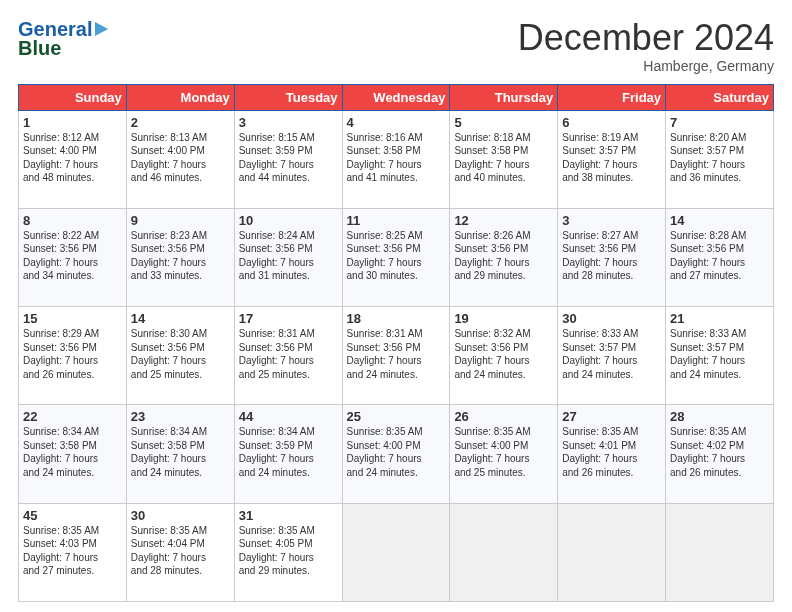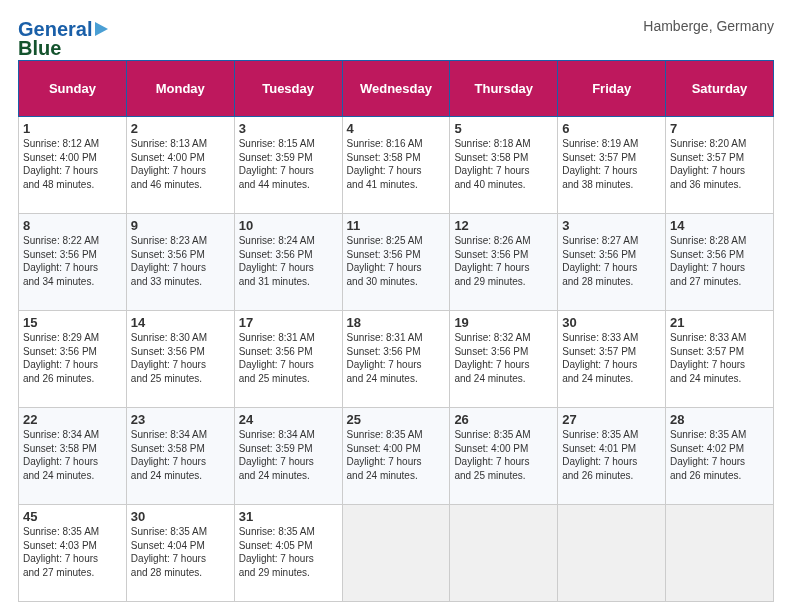--- a/index.html
+++ b/index.html
@@ -14,20 +14,21 @@
       width: 792px;
       height: 612px;
       padding: 18px 18px 10px 18px;
       display: flex;
       flex-direction: column;
     }
     .header {
       display: flex;
       justify-content: space-between;
       align-items: flex-start;
+      margin-bottom: 10px;
     }
     .logo {
       display: flex;
       flex-direction: column;
       align-items: flex-start;
     }
     .logo-brand {
       display: flex;
       align-items: center;
     }
@@ -46,27 +47,27 @@
       color: #555;
     }
     .calendar {
       flex: 1;
       border: 1px solid #ccc;
       border-collapse: collapse;
       width: 100%;
       table-layout: fixed;
     }
     .calendar th {
-      background: #be185d;
+      background: #ef4444;
       color: #fff;
       font-size: 13px;
       font-weight: bold;
-      padding: 20px 4px;
+      padding: 5px 4px;
       border: 1px solid #1a5fa8;
-      text-align: center;
+      text-align: right;
     }
     .calendar td {
       border: 1px solid #ccc;
       vertical-align: top;
       padding: 4px 4px;
       font-size: 9.5px;
       color: #333;
       background: #fff;
     }
     .calendar td.empty {
@@ -98,20 +99,21 @@
 <div class="page">
   <div class="header">
     <div class="logo">
       <div class="logo-brand">
         <span style="font-size:20px;font-weight:bold;color:#1a5fa8;">General</span>
         <span style="display:inline-block;width:0;height:0;border-top:7px solid transparent;border-bottom:7px solid transparent;border-left:13px solid #4a9fd4;margin-left:3px;margin-bottom:2px;"></span>
       </div>
       <span style="font-size:20px;font-weight:bold;color:#14532d;margin-top:-4px;">Blue</span>
     </div>
     <div class="title-block">
+      <h1>December 2024</h1>
       <h2>Hamberge, Germany</h2>
     </div>
   </div>
 
   <table class="calendar">
     <thead>
       <tr>
         <th>Sunday</th>
         <th>Monday</th>
         <th>Tuesday</th>
@@ -215,21 +217,21 @@
         <tr>
           <td>
             <span class="day-num">22</span>
             <div class="day-detail">Sunrise: 8:34 AM<br>Sunset: 3:58 PM<br>Daylight: 7 hours<br>and 24 minutes.</div>
           </td>
           <td>
             <span class="day-num">23</span>
             <div class="day-detail">Sunrise: 8:34 AM<br>Sunset: 3:58 PM<br>Daylight: 7 hours<br>and 24 minutes.</div>
           </td>
           <td>
-            <span class="day-num">24</span>
+            <span class="day-num">44</span>
             <div class="day-detail">Sunrise: 8:34 AM<br>Sunset: 3:59 PM<br>Daylight: 7 hours<br>and 24 minutes.</div>
           </td>
           <td>
             <span class="day-num">25</span>
             <div class="day-detail">Sunrise: 8:35 AM<br>Sunset: 4:00 PM<br>Daylight: 7 hours<br>and 24 minutes.</div>
           </td>
           <td>
             <span class="day-num">26</span>
             <div class="day-detail">Sunrise: 8:35 AM<br>Sunset: 4:00 PM<br>Daylight: 7 hours<br>and 25 minutes.</div>
           </td>

